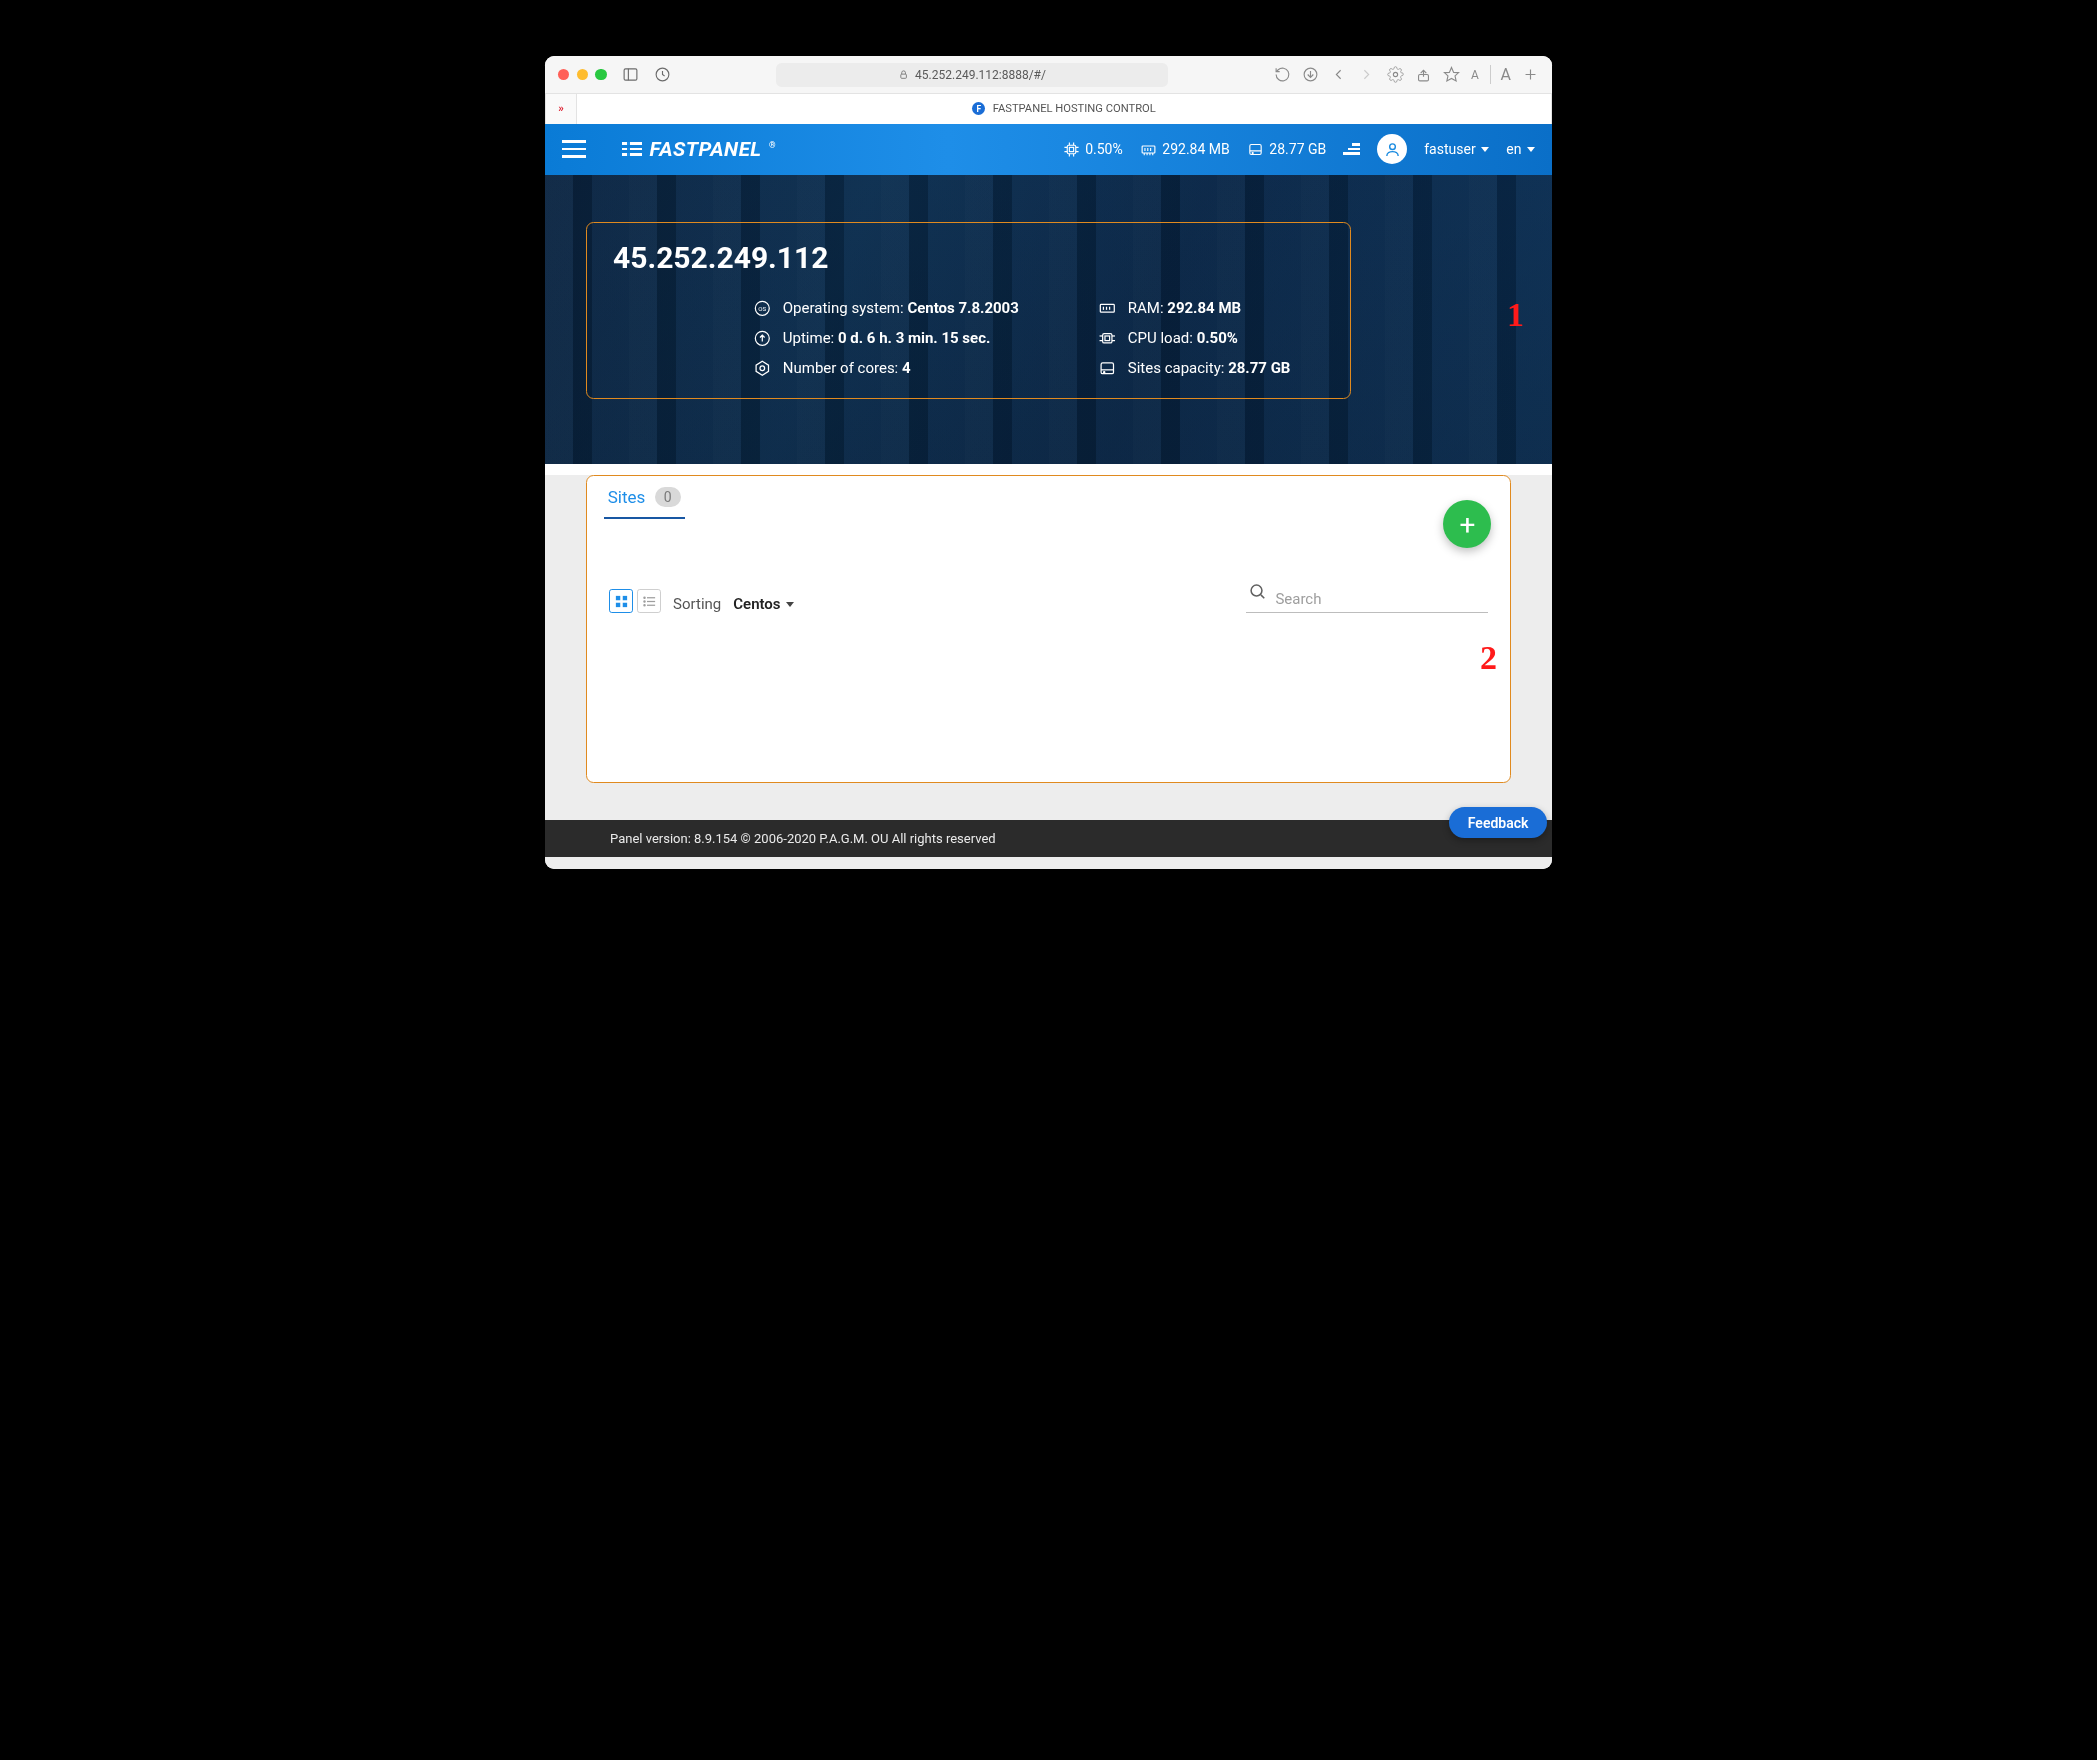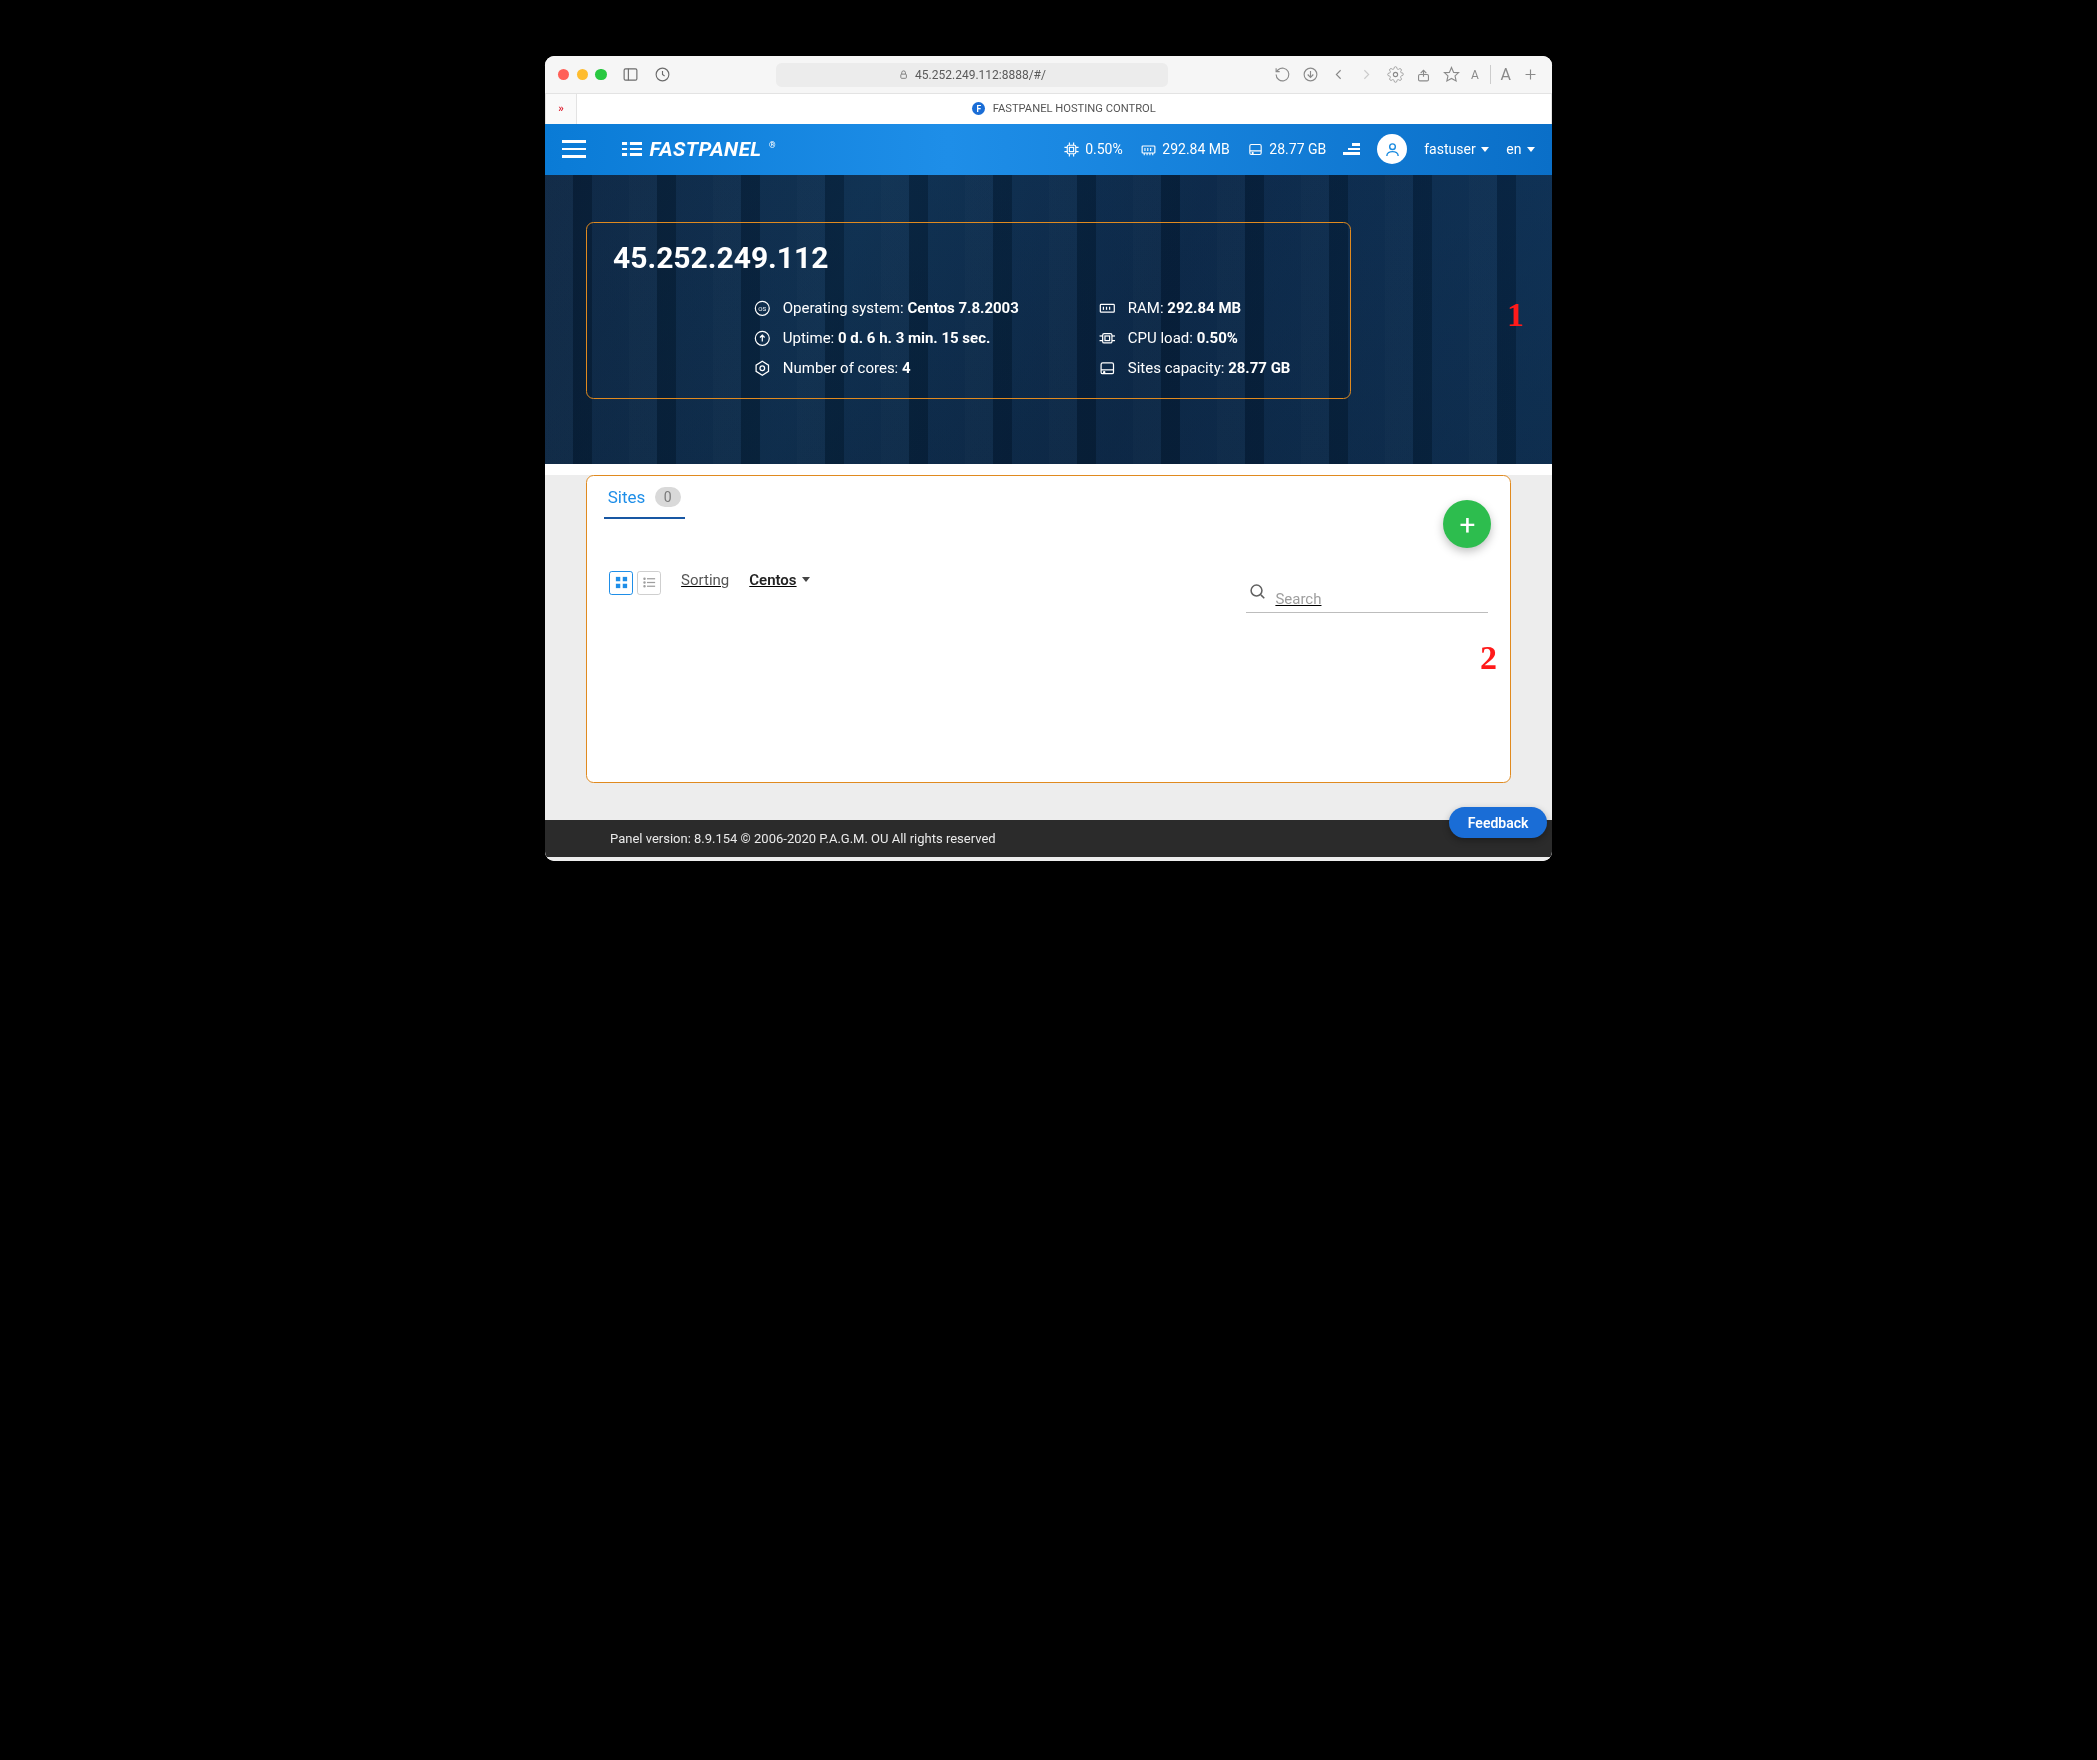--- a/index.html
+++ b/index.html
@@ -48,38 +48,38 @@
   .stat-row svg{width:18.6px;height:18.6px;stroke:#fff;fill:none;stroke-width:1.6;flex-shrink:0;}
   .stat-row b{font-weight:700;}
   .ann-1{ position:absolute; right:28px; top:121px; color:#ff1a1a; font-size:34px; font-weight:700; font-family:"Times New Roman", serif;}
   
   .content{ background:#fff; padding:0; position:relative; min-height:345px;}
   .sites-box{ position:relative; margin:11.2px 41px 0 41px; border:1.9px solid #e08a1f; border-radius:7.5px; min-height:308px; padding-bottom:18.6px;}
   .tabs{ display:flex; align-items:center; gap:9.3px; padding: 5.6px 17px 0 17px;}
   .tab-item{ display:flex; align-items:center; gap:9.3px; padding:5.6px 3.7px 9.3px 3.7px; border-bottom:2.8px solid #1857a3; color:#1e8ee8; font-size:17px;}
   .tab-badge{ background:#d9d9d9; color:#7a7a7a; border-radius:11.2px; padding:1.9px 9.3px; font-size:14px;}
   .fab{ position:absolute; right:18.6px; top:24px; width:48px;height:48px;border-radius:50%;background:#2dbd4e;display:flex;align-items:center;justify-content:center;color:#fff;font-size:28px;box-shadow:0 3.7px 9.3px rgba(0,0,0,.25);cursor:pointer;}
-  .toolbar{ display:flex; align-items:flex-start; padding: 52px 22.4px 0 22.4px; gap:20px;text-decoration:underline;}
+  .toolbar{ display:flex; align-items:flex-end; padding: 52px 22.4px 0 22.4px; gap:12px;}
   .view-toggle{display:flex;gap:3.7px;}
   .vt{width:24px;height:24px;border:0.9px solid #cfcfcf;border-radius:2.8px;display:flex;align-items:center;justify-content:center;cursor:pointer;}
   .vt.active{border-color:#1e8ee8;}
   .vt svg{width:15px;height:15px;}
   .sort-label{color:#555;font-size:15px;}
   .sort-val{color:#222;font-weight:600;font-size:15px;display:flex;align-items:center;gap:5.6px;cursor:pointer;}
   .sort-val .caret-down{border-top-color:#444;}
   .toolbar-spacer{flex:1;}
   .search{display:flex;align-items:center;gap:9.3px;border-bottom:0.9px solid #bdbdbd;padding:3.7px 1.9px;width:242px;}
   .search svg{width:18.6px;height:18.6px;stroke:#616161;fill:none;stroke-width:2;}
   .search input{border:none;outline:none;font-size:15px;flex:1;color:#333;margin-top:16px;}
   .search input::placeholder{color:#9e9e9e;}
   .ann-2{ position:absolute; right:13px; top:163px; color:#ff1a1a; font-size:34px; font-weight:700; font-family:"Times New Roman", serif;}
   
   .footer{ height:37px; background:#2b2b2b; color:#eaeaea; display:flex; align-items:center; padding:0 65px; font-size:13px; position:relative;}
   .feedback{ position:absolute; right:5px; top:-13px; background:#1a6dd6; color:#fff; padding:7.5px 18.6px; border-radius:17px; font-weight:600; font-size:14px; box-shadow:0 2.8px 7.5px rgba(0,0,0,.3); cursor:pointer;}
-  .content-wrap{background:#ededed; padding-bottom:4px;}
+  .content-wrap{background:#ededed; padding-bottom:12px;}
 </style>
 </head>
 <body>
 
 <div class="window">
 
   <div class="chrome">
     <div class="chrome-top">
       <div class="traffic">
         <div class="dot red"></div>

